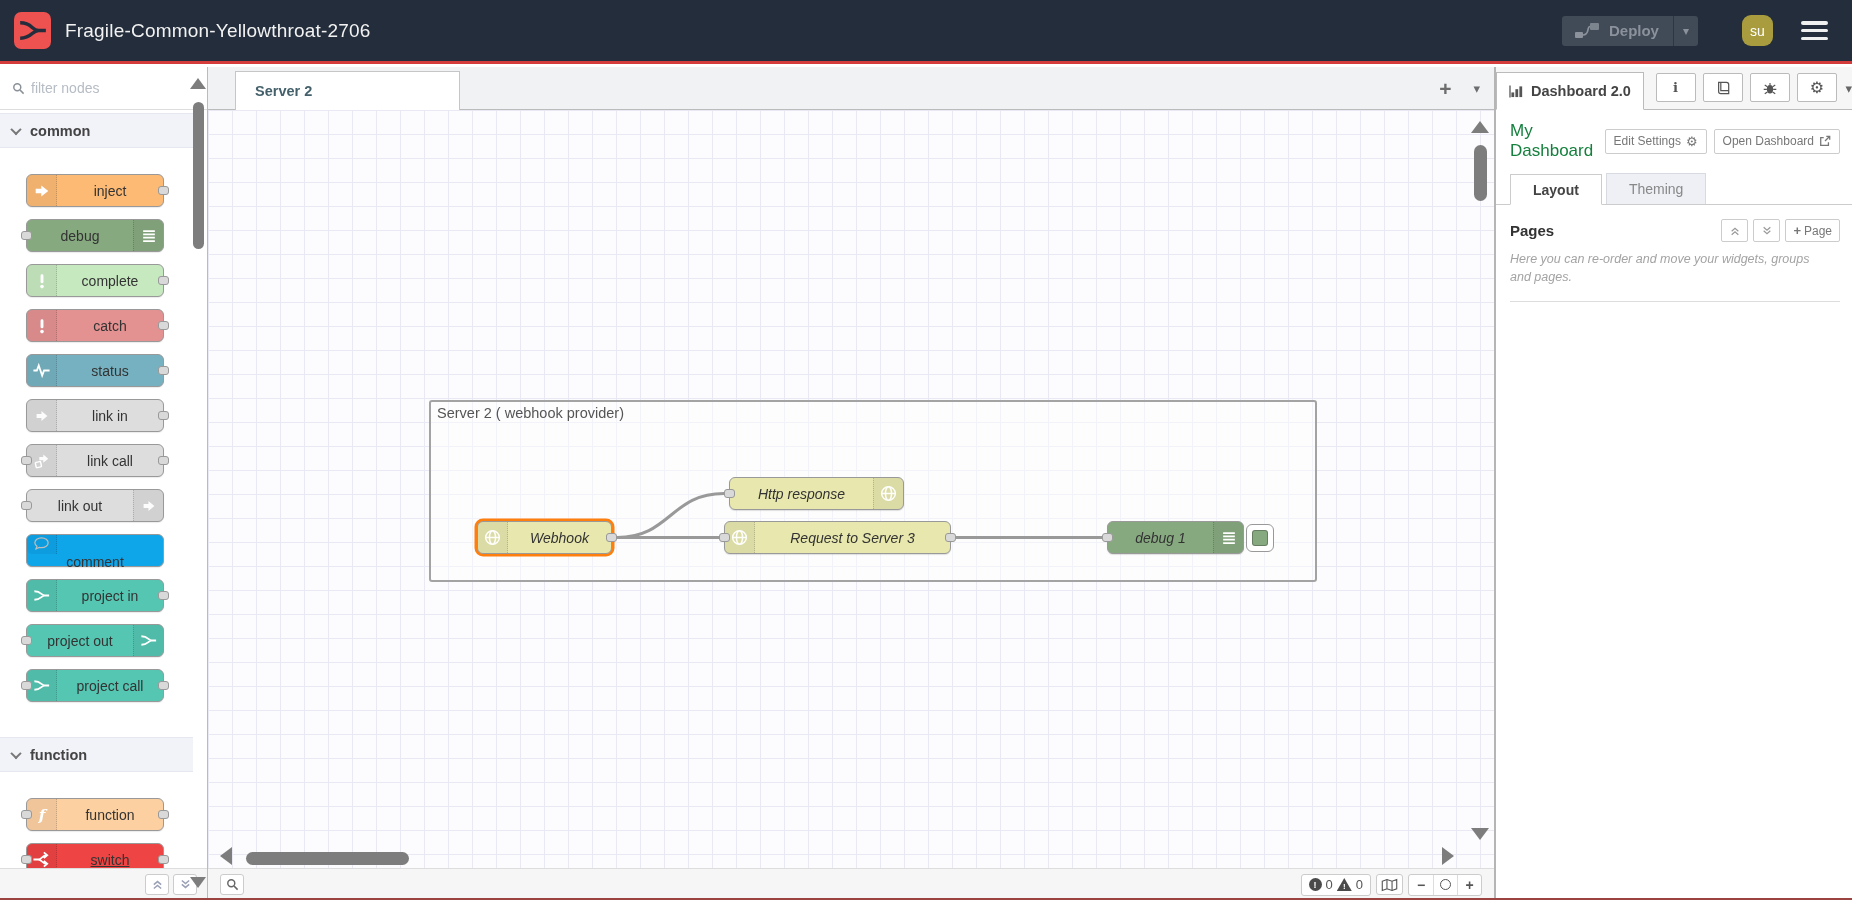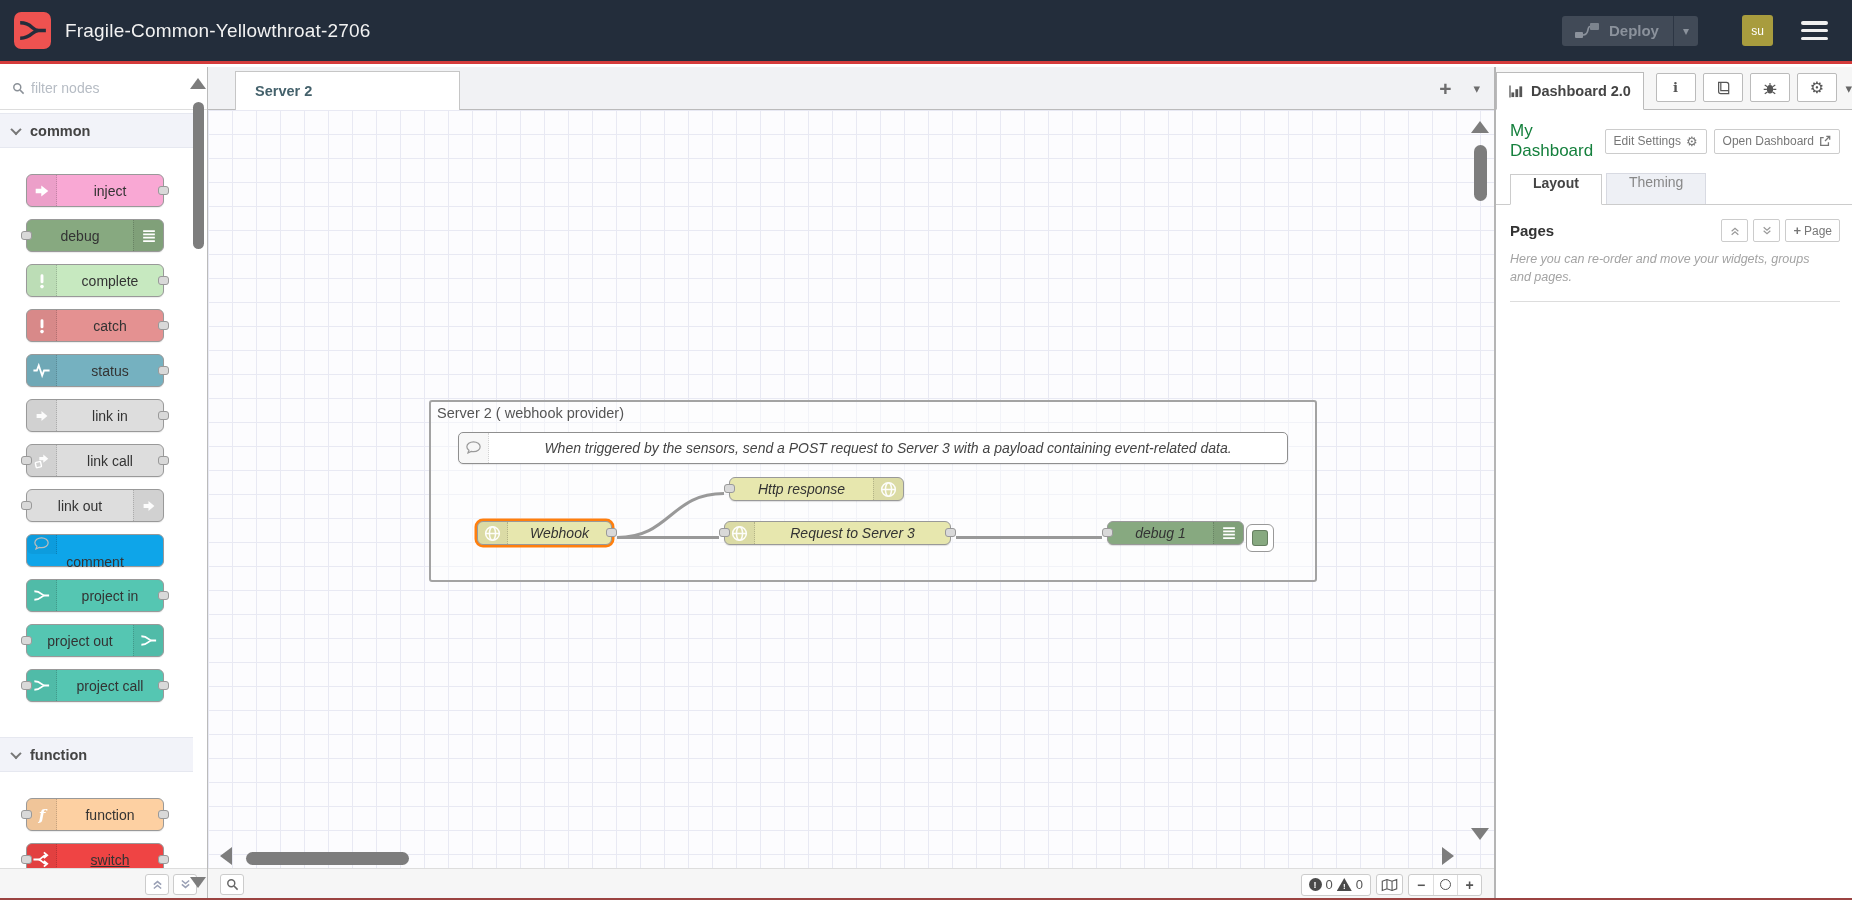--- a/index.html
+++ b/index.html
@@ -10,21 +10,21 @@
   
   .header { position:absolute; top:0; left:0; right:0; height:64px; background:#232d3b;
             border-bottom:3px solid #d43b3b; display:flex; align-items:center; padding:0 24px 0 14px; }
   .logo { width:37px; height:37px; flex:none; }
   .app-title { color:#f2f2f2; font-size:19px; font-weight:500; margin-left:14px; letter-spacing:.2px; }
   .header-spacer { flex:1; }
   .deploy-btn { height:30px; background:#414a57; border-radius:3px; display:flex; align-items:center; color:#8b929c; }
   .deploy-main { display:flex; align-items:center; gap:9px; padding:0 14px 0 12px; }
   .deploy-label { font-size:15px;font-weight:bold; }
   .deploy-caret { border-left:1px solid #2d3644; padding:0 9px; font-size:12px; color:#8b929c; align-self:stretch; display:flex; align-items:center; }
-  .avatar { width:31px; height:31px; border-radius:3px; background:#a89c3e; color:#fff; font-size:12px;
+  .avatar { width:31px; height:31px; border-radius:9px; background:#a89c3e; color:#fff; font-size:14px;
             display:flex; align-items:center; justify-content:center; margin-left:44px; }
   .hamburger { width:27px; height:19px; display:flex; flex-direction:column; justify-content:space-between; margin-left:28px; cursor:pointer; }
   .hamburger span { display:block; height:3.5px; background:#f0f0f0; border-radius:2px; }
 
   
   .main { position:absolute; top:67px; left:0; right:0; bottom:0; display:flex; }
   .app-bottom-line { position:absolute; left:0; right:0; bottom:0; height:2px; background:#9b4341; z-index:60; }
 
   
   .palette { width:208px; flex:none; background:#fff; border-right:1px solid #bbb; display:flex; flex-direction:column; position:relative; }
@@ -69,21 +69,21 @@
                border-radius:3px; background:rgba(255,255,255,.45); }
   .group-label { position:absolute; left:6px; top:3px; font-size:14.5px; color:#555; white-space:nowrap; }
   .comment-node { position:absolute; left:250px; top:322px; width:830px; height:32px; background:#fff; border:1px solid #8f8f8f;
                   border-radius:5px; display:flex; align-items:stretch; box-shadow:0 1px 1px rgba(0,0,0,.08); }
   .comment-cell { width:30px; flex:none; background:rgba(0,0,0,.03); border-right:1px dotted rgba(0,0,0,.15); border-radius:4px 0 0 4px; }
   .comment-text { flex:1; display:flex; align-items:center; justify-content:center; font-style:italic; font-size:14px; color:#444; white-space:nowrap; overflow:hidden; }
 
   .wires { position:absolute; left:0; top:0; width:100%; height:100%; overflow:visible; }
   .wire { fill:none; stroke:#999; stroke-width:3px; cursor:pointer; }
 
-  .fnode { position:absolute; height:24px; border:1px solid #999; border-radius:6px; display:flex; align-items:stretch;
+  .fnode { position:absolute; height:33px; border:1px solid #999; border-radius:6px; display:flex; align-items:stretch;
            cursor:move; box-shadow:0 1px 1px rgba(0,0,0,.12); }
   .fnode.selected { box-shadow:0 0 0 2.5px #ff7f0e; }
   .fnode-label { flex:1; display:flex; align-items:center; justify-content:center; font-size:14px; font-style:italic; color:#333; white-space:nowrap; }
   .fnode-icon { width:30px; flex:none; background:rgba(0,0,0,.05); }
   .fnode-icon.left  { border-right:1px dotted rgba(0,0,0,.18); border-radius:5px 0 0 5px; }
   .fnode-icon.right { order:2; border-left:1px dotted rgba(0,0,0,.18); border-radius:0 5px 5px 0; }
   .node-toggle { position:absolute; right:-31px; top:2px; width:28px; height:28px; background:#fff; border:1px solid #999;
                  border-radius:6px; display:flex; align-items:center; justify-content:center; cursor:pointer; }
   .toggle-sq { width:16px; height:16px; border-radius:3px; border:1px solid rgba(0,0,0,.25); }
 
@@ -113,21 +113,21 @@
   .sb-btns { display:flex; gap:7px; margin-left:12px; margin-bottom:7px; }
   .sb-btn { width:40px; height:29px; background:#fff; border:1px solid #bbb; border-radius:2px; display:flex; align-items:center; justify-content:center; cursor:pointer; color:#555; }
   .sb-caret { margin-left:auto; margin-bottom:13px; color:#666; font-size:13px; cursor:pointer; }
   .sb-body { flex:1; overflow:hidden; }
   .dash-row { display:flex; align-items:center; padding:11px 12px 10px 14px; }
   .dash-title { font-size:17px; color:#15803d; }
   .dash-row-btns { margin-left:auto; display:flex; gap:7px; }
   .mini-btn { display:flex; align-items:center; gap:5px; border:1px solid #ccc; border-radius:2px; background:#fff; color:#777;
               font-size:12px; padding:4px 8px; cursor:pointer; white-space:nowrap; font-family:"Liberation Sans",sans-serif; }
   .dash-tabs { display:flex; align-items:flex-end; padding:2px 0 0 14px; border-bottom:1px solid #ccc; }
-  .dtab { height:31px; display:flex; padding:0 22px; font-size:14px; cursor:pointer; }
+  .dtab { height:31px; display:flex; align-items:center; padding:0 22px; font-size:14px; cursor:pointer; }
   .dtab.active { background:#fff; border:1px solid #ccc; border-bottom:1px solid #fff; margin-bottom:-1px; font-weight:bold; color:#444; }
   .dtab.inactive { background:#eef0f5; border:1px solid #d8dae2; border-bottom:none; color:#888; margin-left:4px; }
   .pages-row { display:flex; align-items:center; padding:14px 12px 2px 14px; }
   .pages-heading { font-weight:bold; font-size:15px; color:#333; }
   .pages-btns { margin-left:auto; display:flex; gap:5px; }
   .page-btn { height:23px; min-width:27px; border:1px solid #ccc; border-radius:2px; background:#fff; display:flex; align-items:center; justify-content:center; gap:3px; color:#777; font-size:12px; padding:0 7px; cursor:pointer; }
   .pages-desc { margin:6px 14px 0 14px; font-size:12.5px; font-style:italic; color:#a3a3a3; line-height:1.45; max-width:320px; }
   .pages-sep { border:none; border-top:1px solid #ddd; margin:15px 12px 0 14px; }
 </style>
 </head>
@@ -176,21 +176,21 @@
             </svg>
         </span>
         <input type="text" placeholder="filter nodes" style="">
       </div>
       <div class="palette-list">
           <div class="cat-header">
             <span class="chev"></span>
             <span class="cat-label">common</span>
           </div>
           <div class="cat-nodes">
-            <div class="pnode" style="background: #f9a8d4;">
+            <div class="pnode" style="background: #fdba74;">
               <span class="icon pnode-icon left">
                 <svg viewBox="0 0 20 20" width="18" height="18">
                   <path fill="#fff" d="M3 7.6h6.2V3.8L17 10l-7.8 6.2v-3.8H3z"></path>
                 </svg>
               </span>
               <span class="pnode-label">inject</span>
               <span class="port pr"></span>
             </div>
             <div class="pnode" style="background: rgb(135, 169, 128);">
               <span class="icon pnode-icon right">
@@ -349,28 +349,20 @@
           <span class="tab-add">+</span>
           <span class="tab-caret">▾</span>
         </div>
       </div>
 
       <div class="canvas">
         <div class="group-box">
           <span class="group-label">Server 2 ( webhook provider)</span>
         </div>
 
-        <div class="comment-node">
-          <span class="icon comment-cell">
-            <svg viewBox="0 0 20 20" width="19" height="19">
-                <path d="M3 8.2c0-2.9 3.1-5.2 7-5.2s7 2.3 7 5.2-3.1 5.2-7 5.2c-.8 0-1.6-.1-2.3-.3L4.2 14.6l1-2.7C3.9 11 3 9.7 3 8.2z" fill="none" stroke="#9a9a9a" stroke-width="1.3"></path>
-              </svg>
-          </span>
-          <span class="comment-text">When triggered by the sensors, send a POST request to Server 3 with a payload containing event-related data.</span>
-        </div>
 
         <svg class="wires">
             <path d="M409,427.5 C462.5,427.5 462.5,383.5 516,383.5" class="wire"></path>
             <path d="M409,427.5 C460,427.5 460,427.5 511,427.5" class="wire"></path>
             <path d="M748,427.5 C821,427.5 821,427.5 894,427.5" class="wire"></path>
           </svg>
 
         <div class="cv-up"></div>
         <div class="cv-vthumb"></div>
         <div class="cv-down"></div>

